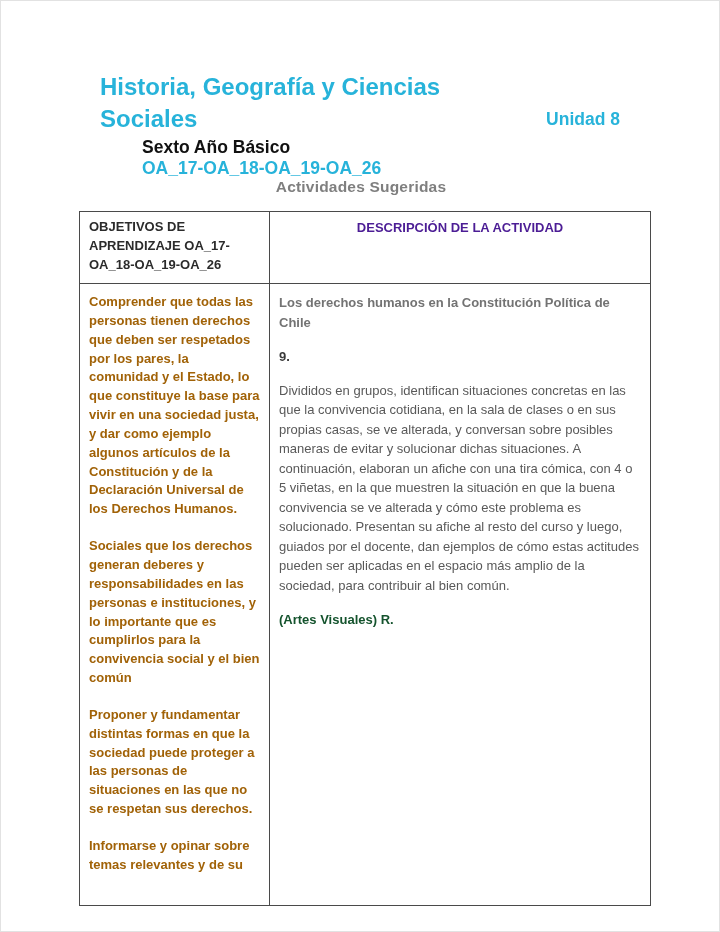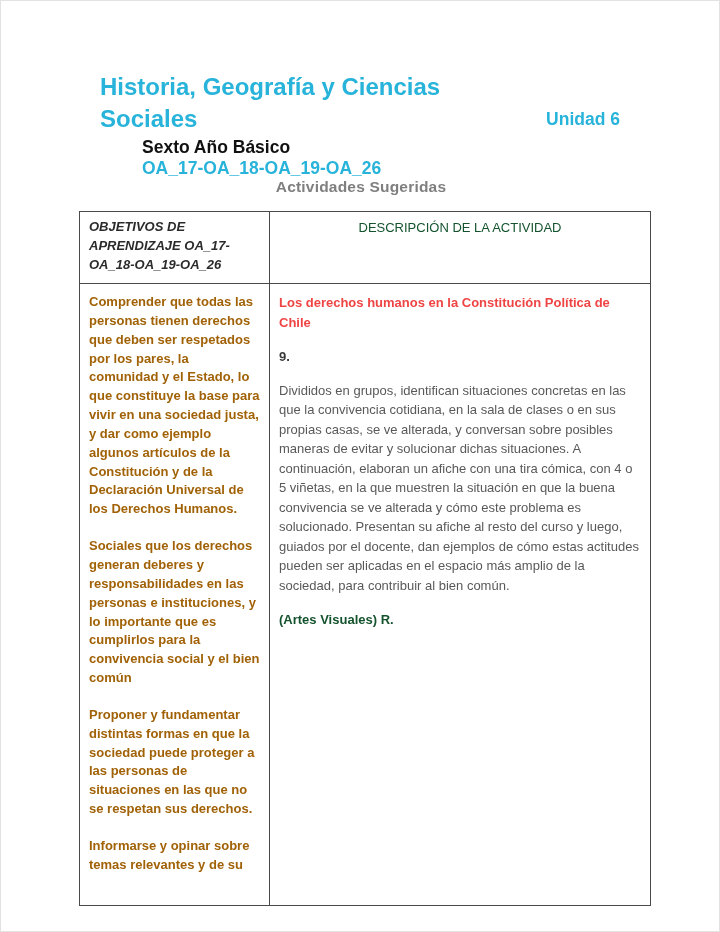--- a/index.html
+++ b/index.html
@@ -99,26 +99,25 @@
   .col-objectives { width: 190px; }
   .col-activity   { width: 381px; }
 
   th.objectives-header {
     height: 72px;
     text-align: left;
     font-size: 13px;
     font-weight: bold;
     color: #2b2b2b;
     line-height: 1.45;
-    font-style: italic;
   }
   th.activity-header {
     font-size: 13px;
-    font-weight: normal;
-    color: #14532d;
+    font-weight: bold;
+    color: #4c1d95;
     padding-top: 8px;
   }
 
   td.objectives-cell {
     font-size: 13px;
     font-weight: bold;
     color: #a16207;
     line-height: 1.45;
     padding-top: 9px;
   }
@@ -126,21 +125,21 @@
   td.objectives-cell p:last-child { margin-bottom: 0; }
 
   td.activity-cell {
     font-size: 13px;
     color: #595959;
     line-height: 1.5;
     padding-top: 9px;
   }
   .activity-title {
     font-weight: bold;
-    color: #ef4444;
+    color: #737373;
     margin-bottom: 15px;
   }
   .activity-number {
     font-weight: bold;
     color: #3a3a3a;
     margin-bottom: 14px;
   }
   .activity-body {
     margin-bottom: 15px;
   }
@@ -150,21 +149,21 @@
   }
 </style>
 </head>
 <body>
 
 <div class="page">
 
   <header class="doc-header">
     <div class="title-row">
       <h1 class="doc-title">Historia, Geografía y Ciencias Sociales</h1>
-      <span class="unit-label">Unidad 6</span>
+      <span class="unit-label">Unidad 8</span>
     </div>
     <div class="subtitle-row">
       <span class="grade-label">Sexto Año Básico</span>
       <span class="oa-codes">OA_17-OA_18-OA_19-OA_26</span>
     </div>
   </header>
 
   <h2 class="section-title">Actividades Sugeridas</h2>
 
   <table class="activities-table">

